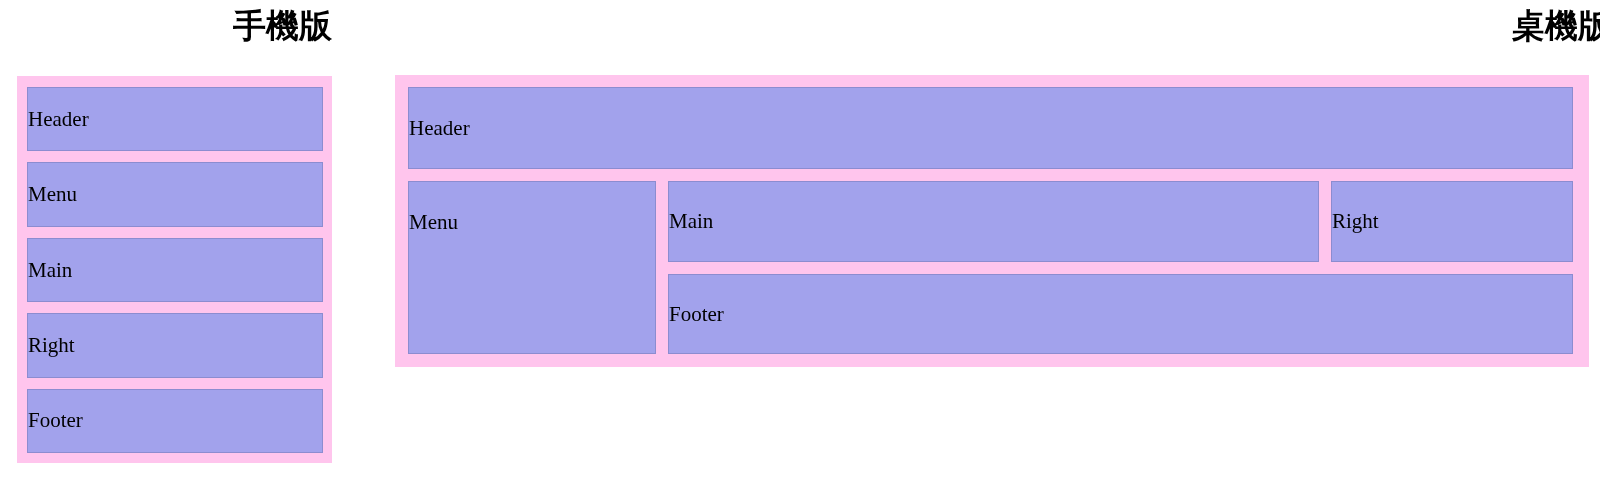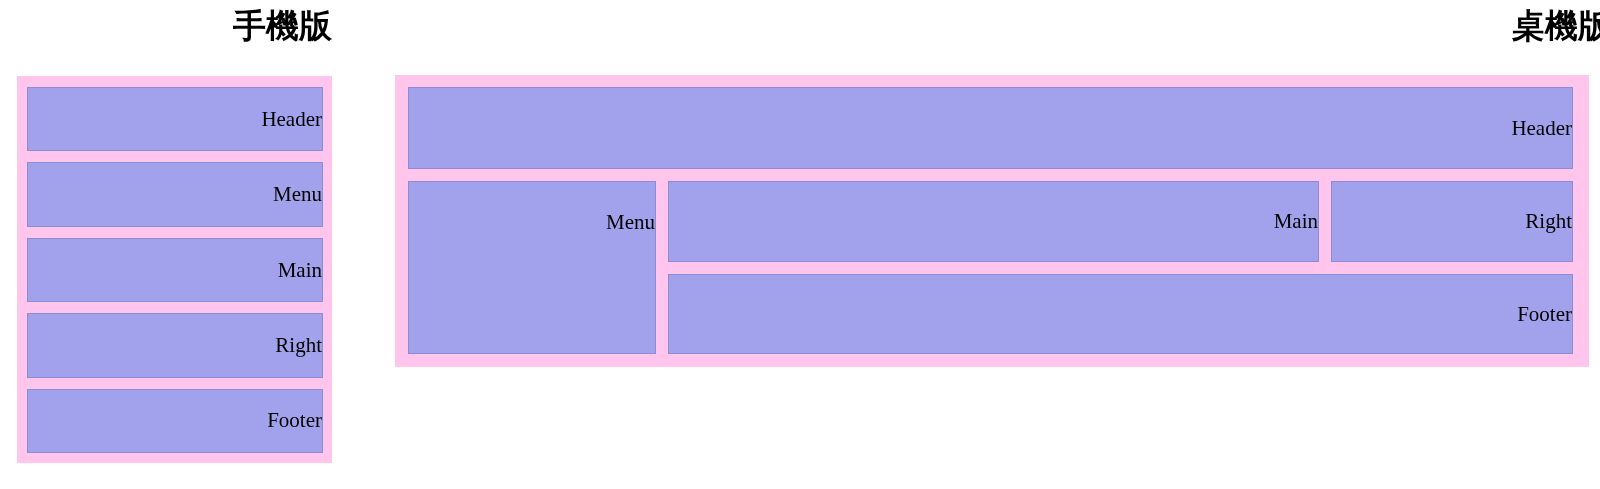--- a/index.html
+++ b/index.html
@@ -62,21 +62,21 @@
       "menu   main   right"
       "menu   footer footer";
   }
 
   .layout-box {
     background: var(--purple, #a2a2ec);
     border: 1px solid var(--box-border, #8c8cd0);
     box-sizing: border-box;
     display: flex;
     align-items: center;
-    justify-content: flex-end;
+    justify-content: flex-start;
     font-family: "Liberation Serif", "DejaVu Serif", serif;
     font-size: 21px;
     color: var(--text-color, #000);
   }
   .mobile-panel .layout-box { flex: 1; }
 
   .area-header { grid-area: header; }
   .area-menu   { grid-area: menu; align-items: flex-start; }
   .area-menu .box-label { display: flex; align-items: center; height: 81px; }
   .area-main   { grid-area: main; }

